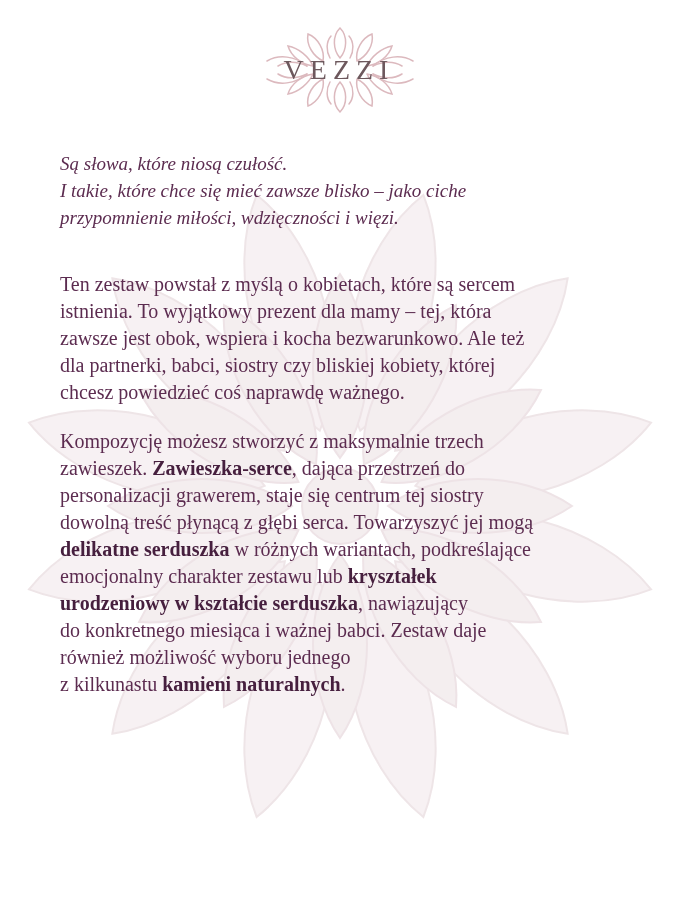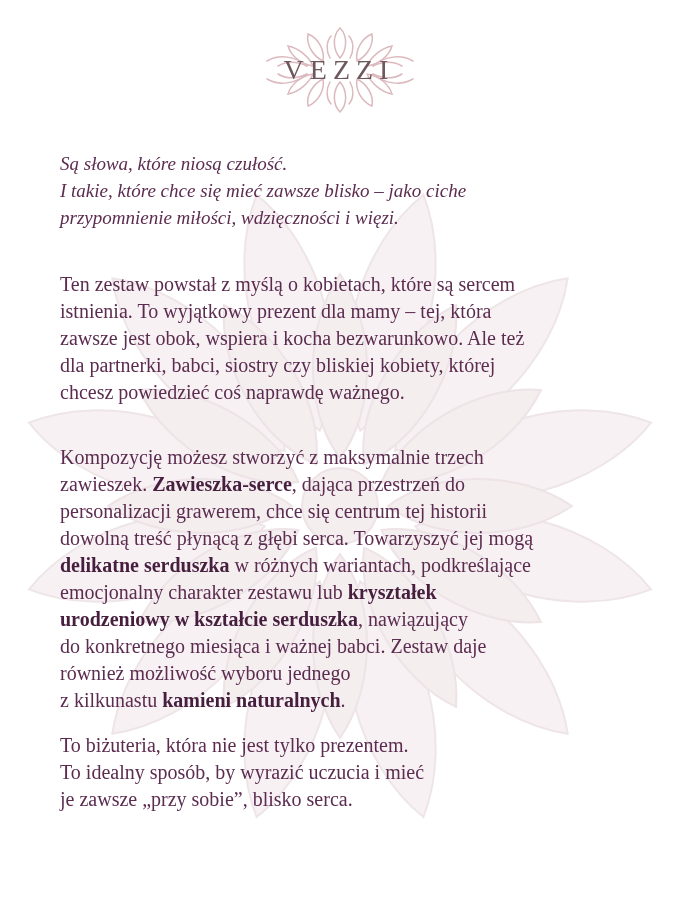--- a/index.html
+++ b/index.html
@@ -41,21 +41,21 @@
     position: relative;
     width: 560px;
     margin: 0 auto;
     color: var(--text, #5c2c50);
     font-size: 20px;
     line-height: 27px;
   }
   .content .line { white-space: nowrap; }
   .intro { margin-top: 36px; font-style: italic; font-size: 19px; }
   .para-1 { margin-top: 40px; }
-  .para-2 { margin-top: 38px; }
+  .para-2 { margin-top: 22px; }
   .para-3 { margin-top: 18px; }
   .b { font-weight: 700; color: var(--bold-text, #461f3e); }
 </style>
 </head>
 <body>
 
 <div class="page">
 
   <svg class="watermark" viewBox="0 0 680 912" width="680" height="912" aria-hidden="true">
     <defs>
@@ -127,29 +127,24 @@
     <section class="para-1">
         <div class="line"><span>Ten zestaw powstał z myślą o kobietach, które są sercem</span></div>
         <div class="line"><span>istnienia. To wyjątkowy prezent dla mamy – tej, która</span></div>
         <div class="line"><span>zawsze jest obok, wspiera i kocha bezwarunkowo. Ale też</span></div>
         <div class="line"><span>dla partnerki, babci, siostry czy bliskiej kobiety, której</span></div>
         <div class="line"><span>chcesz powiedzieć coś naprawdę ważnego.</span></div>
       </section>
     <section class="para-2">
         <div class="line"><span>Kompozycję możesz stworzyć z maksymalnie trzech</span></div>
         <div class="line"><span>zawieszek. </span><span class="b">Zawieszka-serce</span><span>, dająca przestrzeń do</span></div>
-        <div class="line"><span>personalizacji grawerem, chce się centrum tej historii</span></div>
+        <div class="line"><span>personalizacji grawerem, staje się centrum tej siostry</span></div>
         <div class="line"><span>dowolną treść płynącą z głębi serca. Towarzyszyć jej mogą</span></div>
         <div class="line"><span class="b">delikatne serduszka</span><span> w różnych wariantach, podkreślające</span></div>
         <div class="line"><span>emocjonalny charakter zestawu lub </span><span class="b">kryształek</span></div>
         <div class="line"><span class="b">urodzeniowy w kształcie serduszka</span><span>, nawiązujący</span></div>
         <div class="line"><span>do konkretnego miesiąca i ważnej babci. Zestaw daje</span></div>
         <div class="line"><span>również możliwość wyboru jednego</span></div>
         <div class="line"><span>z kilkunastu </span><span class="b">kamieni naturalnych</span><span>.</span></div>
       </section>
-    <section class="para-3">
-        <div class="line"><span>To biżuteria, która nie jest tylko prezentem.</span></div>
-        <div class="line"><span>To idealny sposób, by wyrazić uczucia i mieć</span></div>
-        <div class="line"><span>je zawsze „przy sobie”, blisko serca.</span></div>
-      </section>
   </main>
 
 </div>
 
 </body></html>

